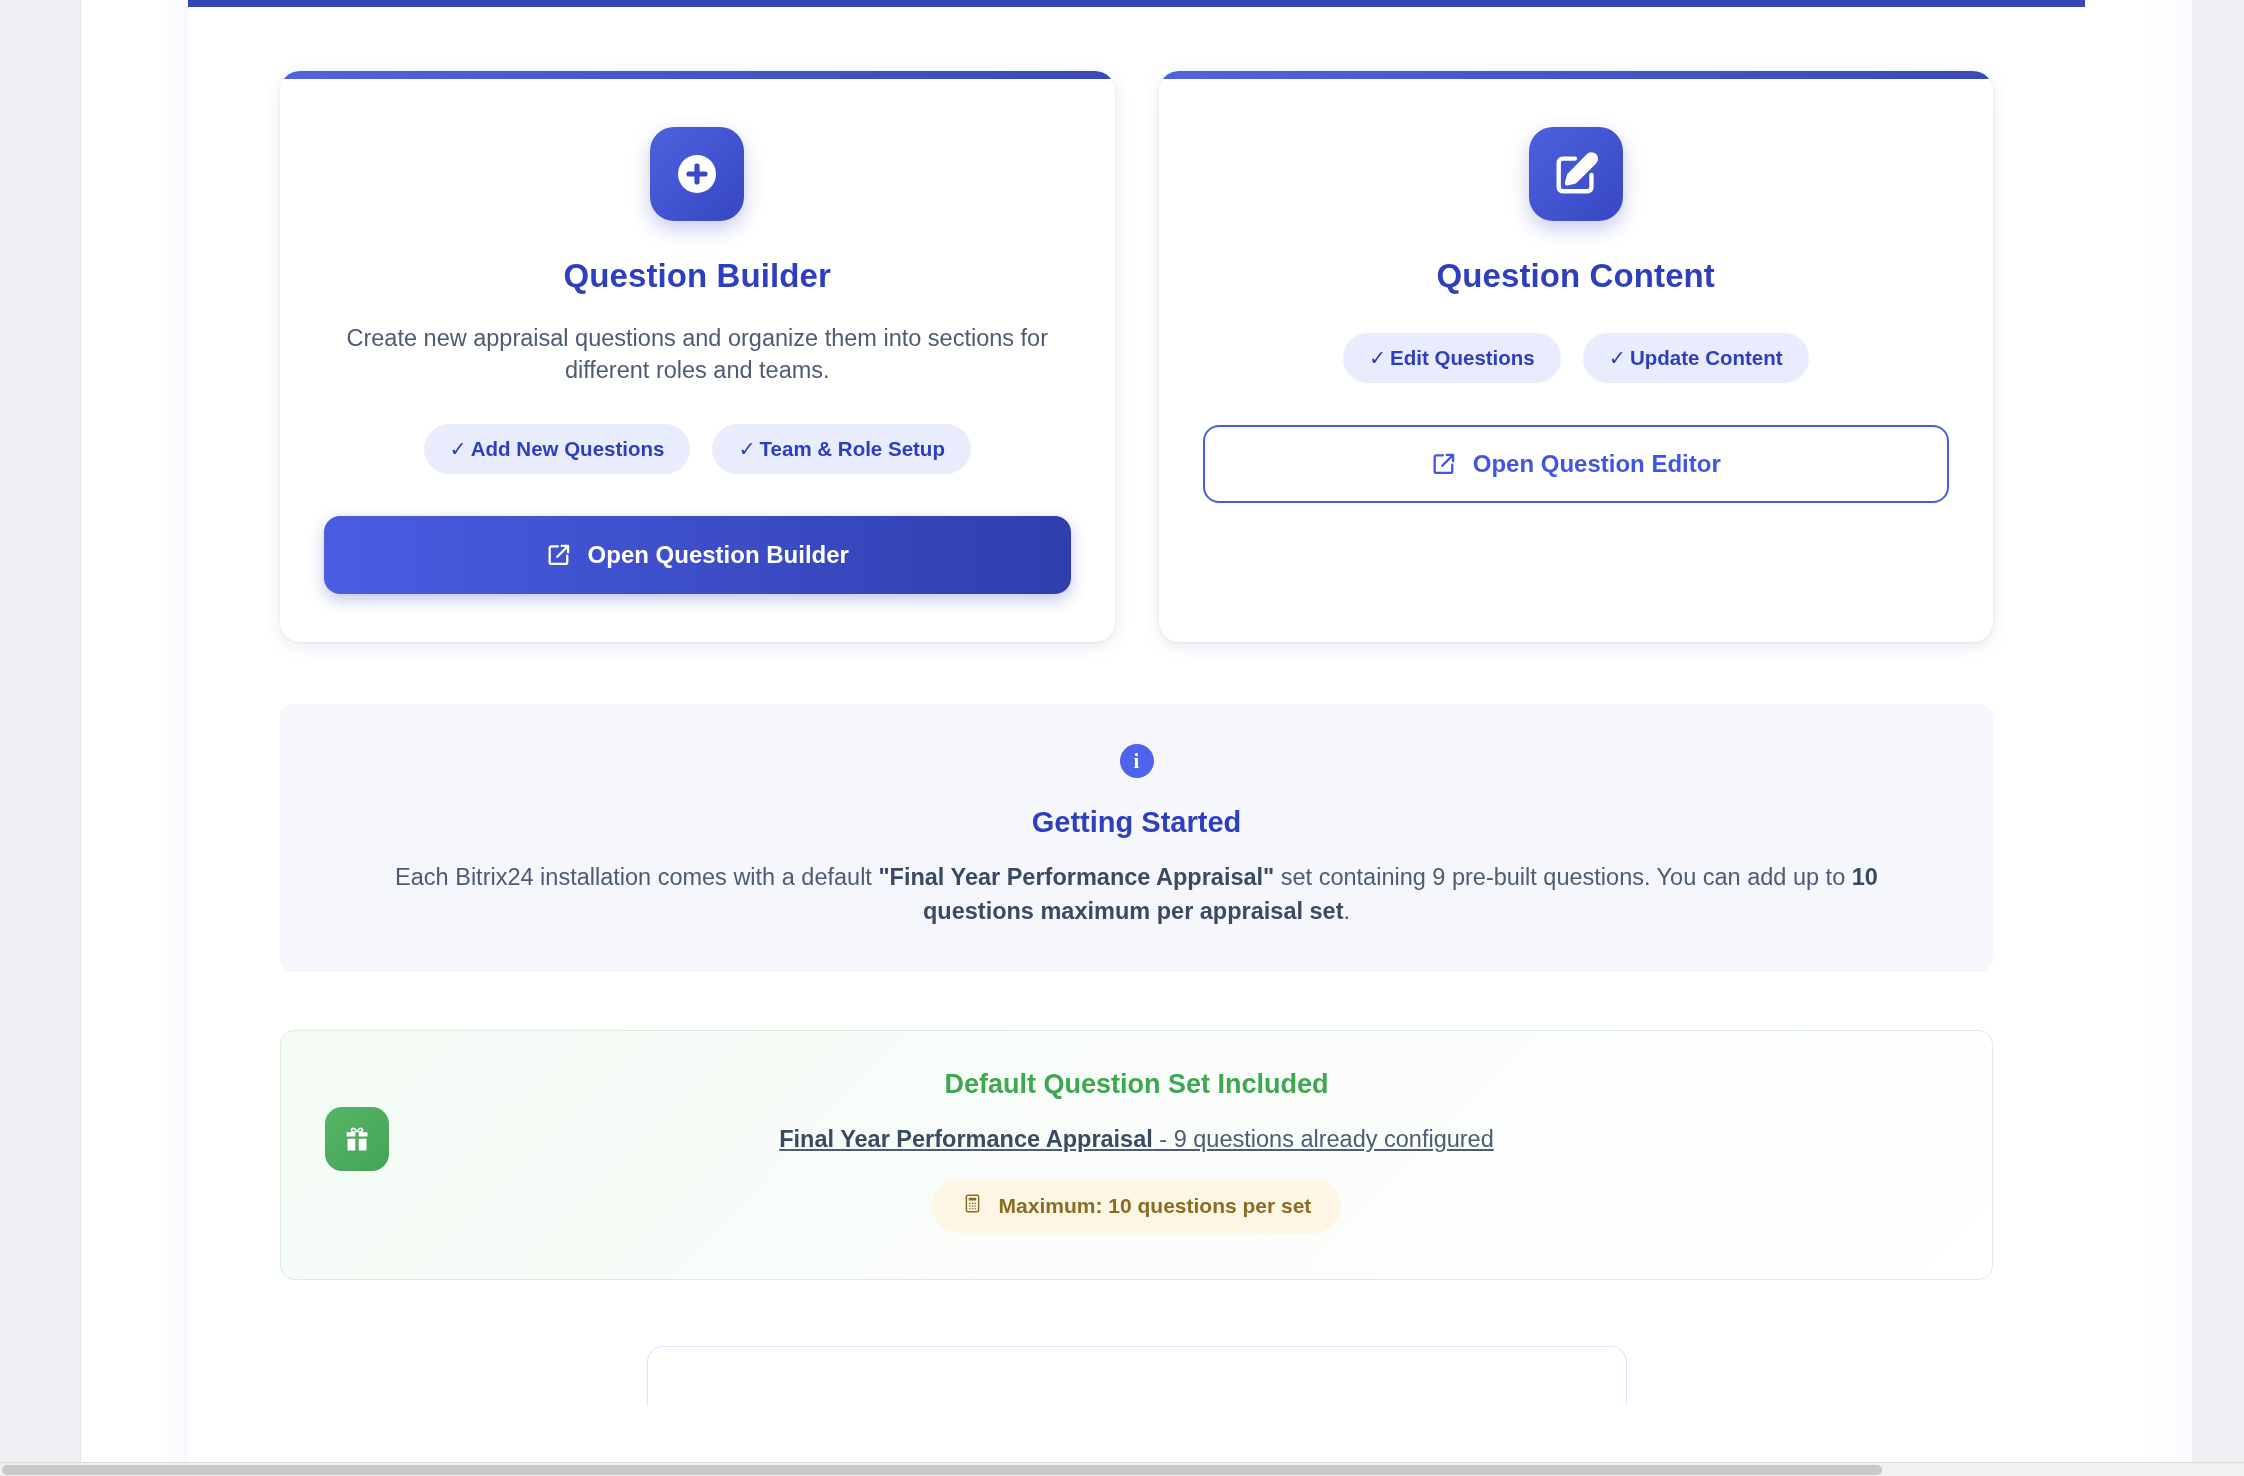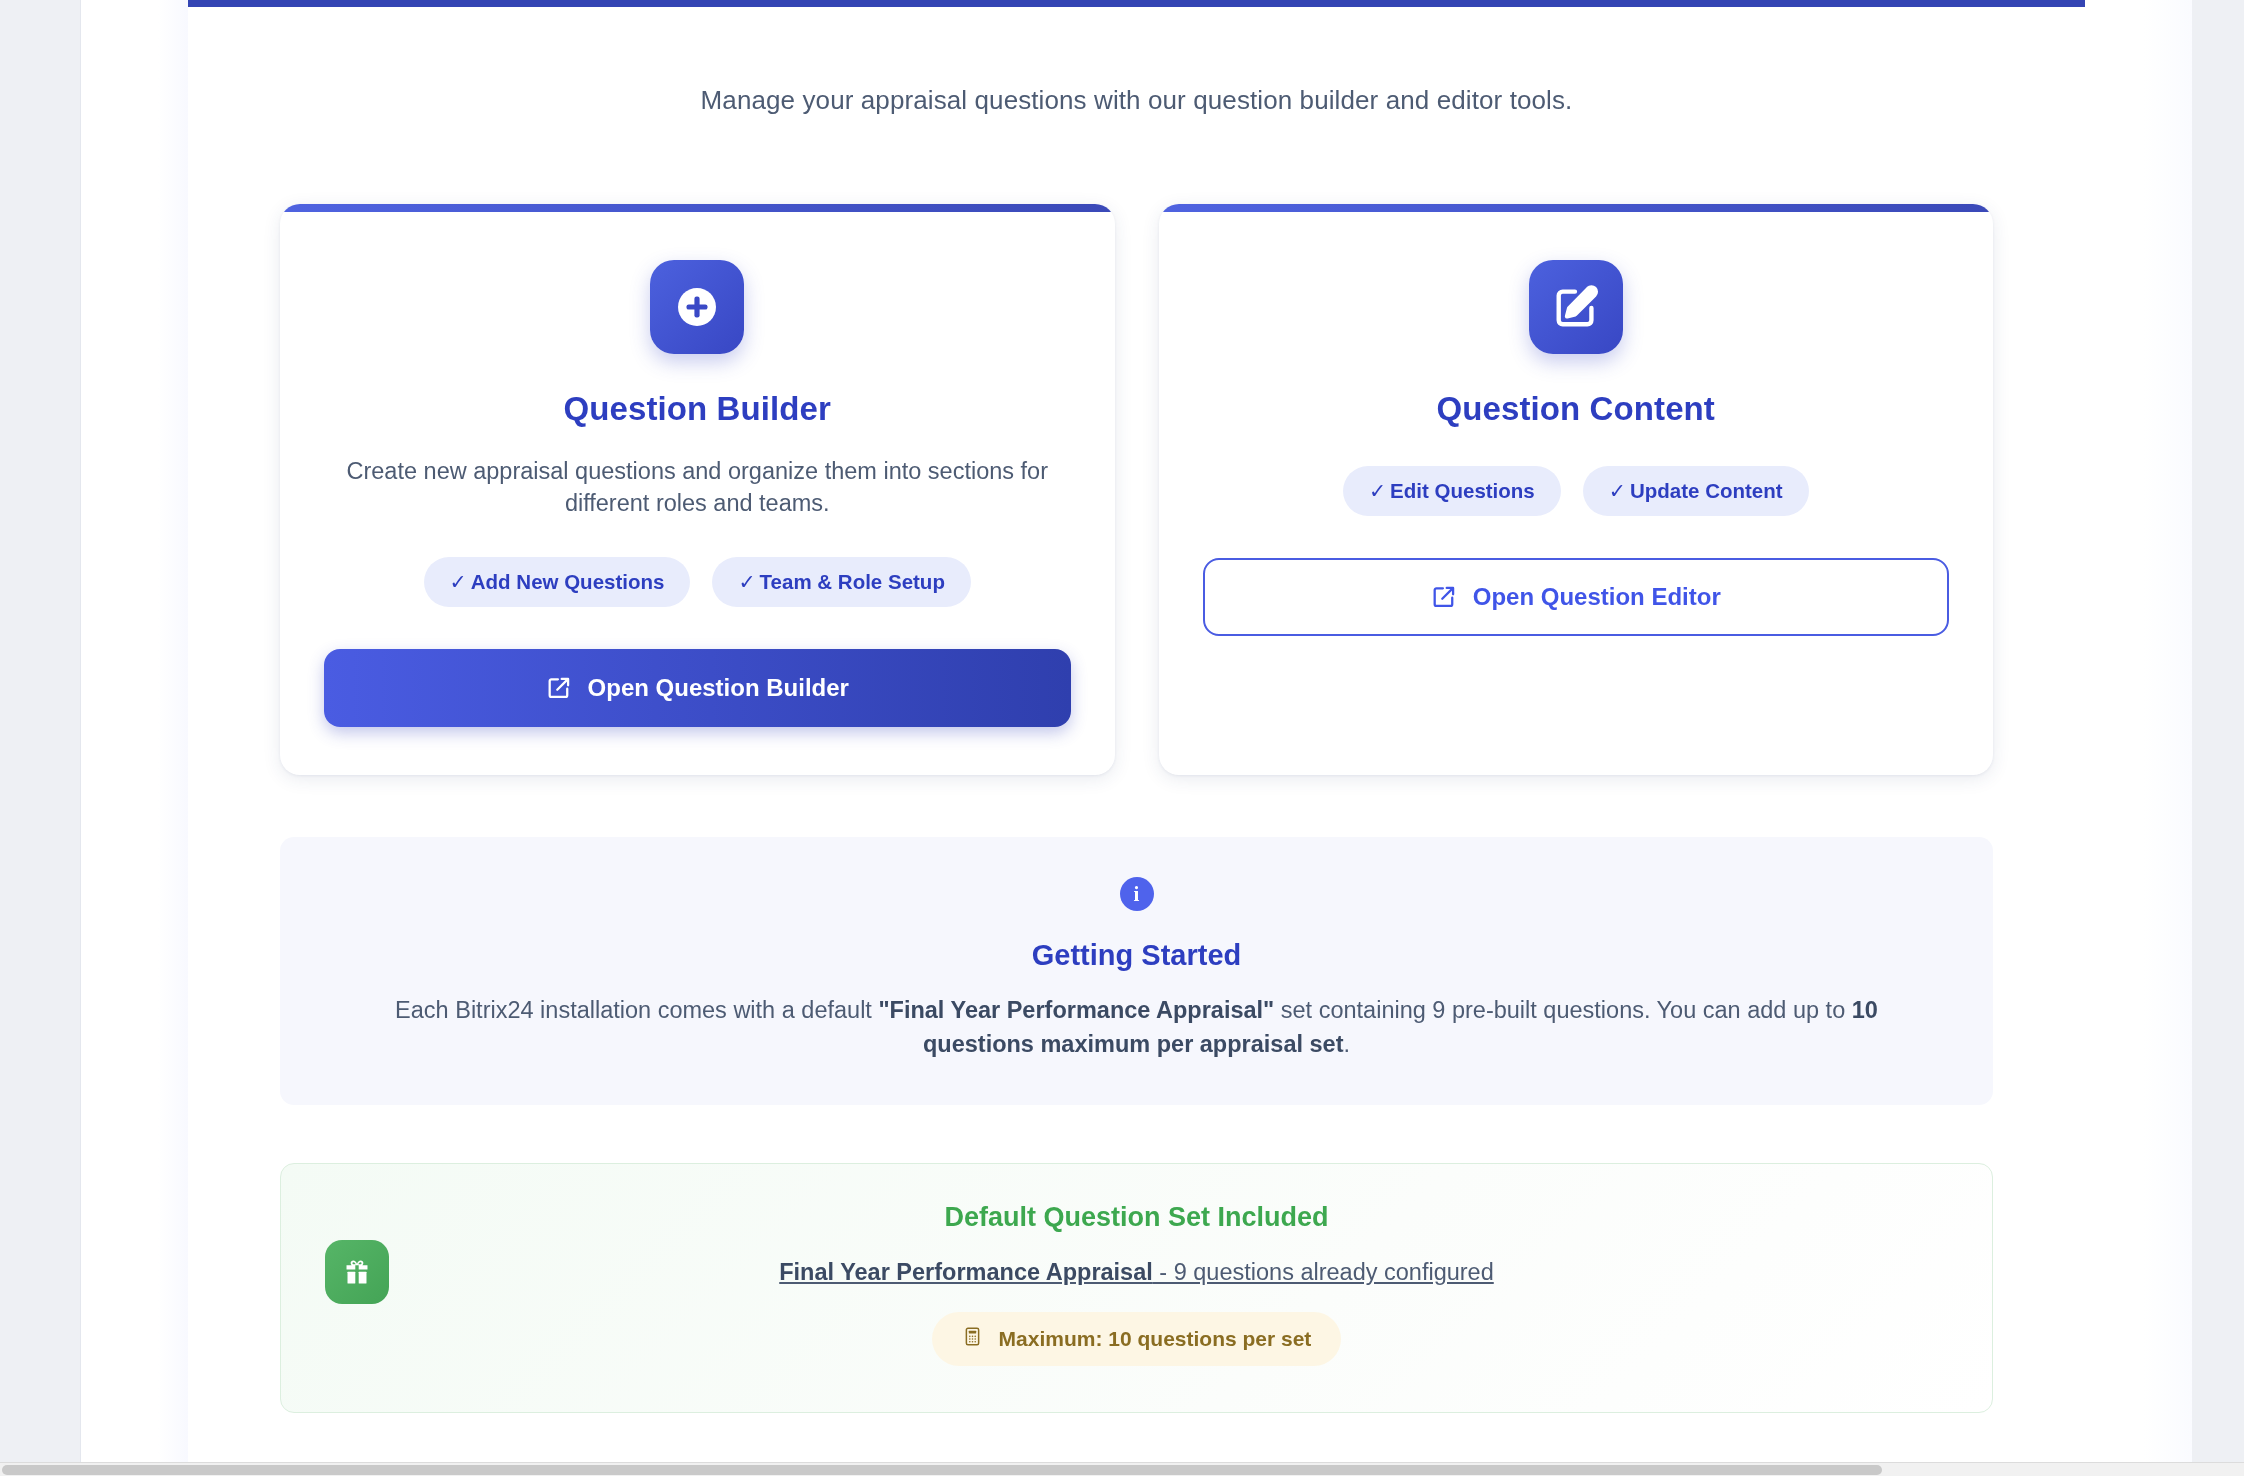--- a/index.html
+++ b/index.html
@@ -76,21 +76,21 @@
     font-size: 26px;
     color: #4d5b73;
     margin-top: 78px;
     letter-spacing: .1px;
   }
 
   
   .cards {
     display: flex;
     gap: 44px;
-    margin-top: 88px;
+    margin-top: 64px;
   }
   .card {
     position: relative;
     flex: 1;
     background: #ffffff;
     border-radius: 20px;
     box-shadow: 0 4px 18px rgba(40,55,110,.10), 0 1px 3px rgba(40,55,110,.07);
     padding: 56px 44px 48px;
     text-align: center;
     overflow: hidden;
@@ -286,21 +286,20 @@
 <div id="app">
 
   <div class="left-gutter"></div>
   <div class="rail"></div>
 
   <div class="panel">
     <div class="panel-topbar"></div>
 
     <div class="content">
 
-      <div class="intro">Manage your appraisal questions with our question builder and editor tools.</div>
 
       <div class="cards">
 
         <div class="card">
           <div class="card-accent"></div>
 
           <div class="icon-tile">
             <svg width="52" height="52" viewBox="0 0 52 52">
               <circle cx="26" cy="26" r="19" fill="#ffffff"></circle>
               <rect x="23.4" y="15.5" width="5.2" height="21" rx="2.2" fill="#3a49c6"></rect>

